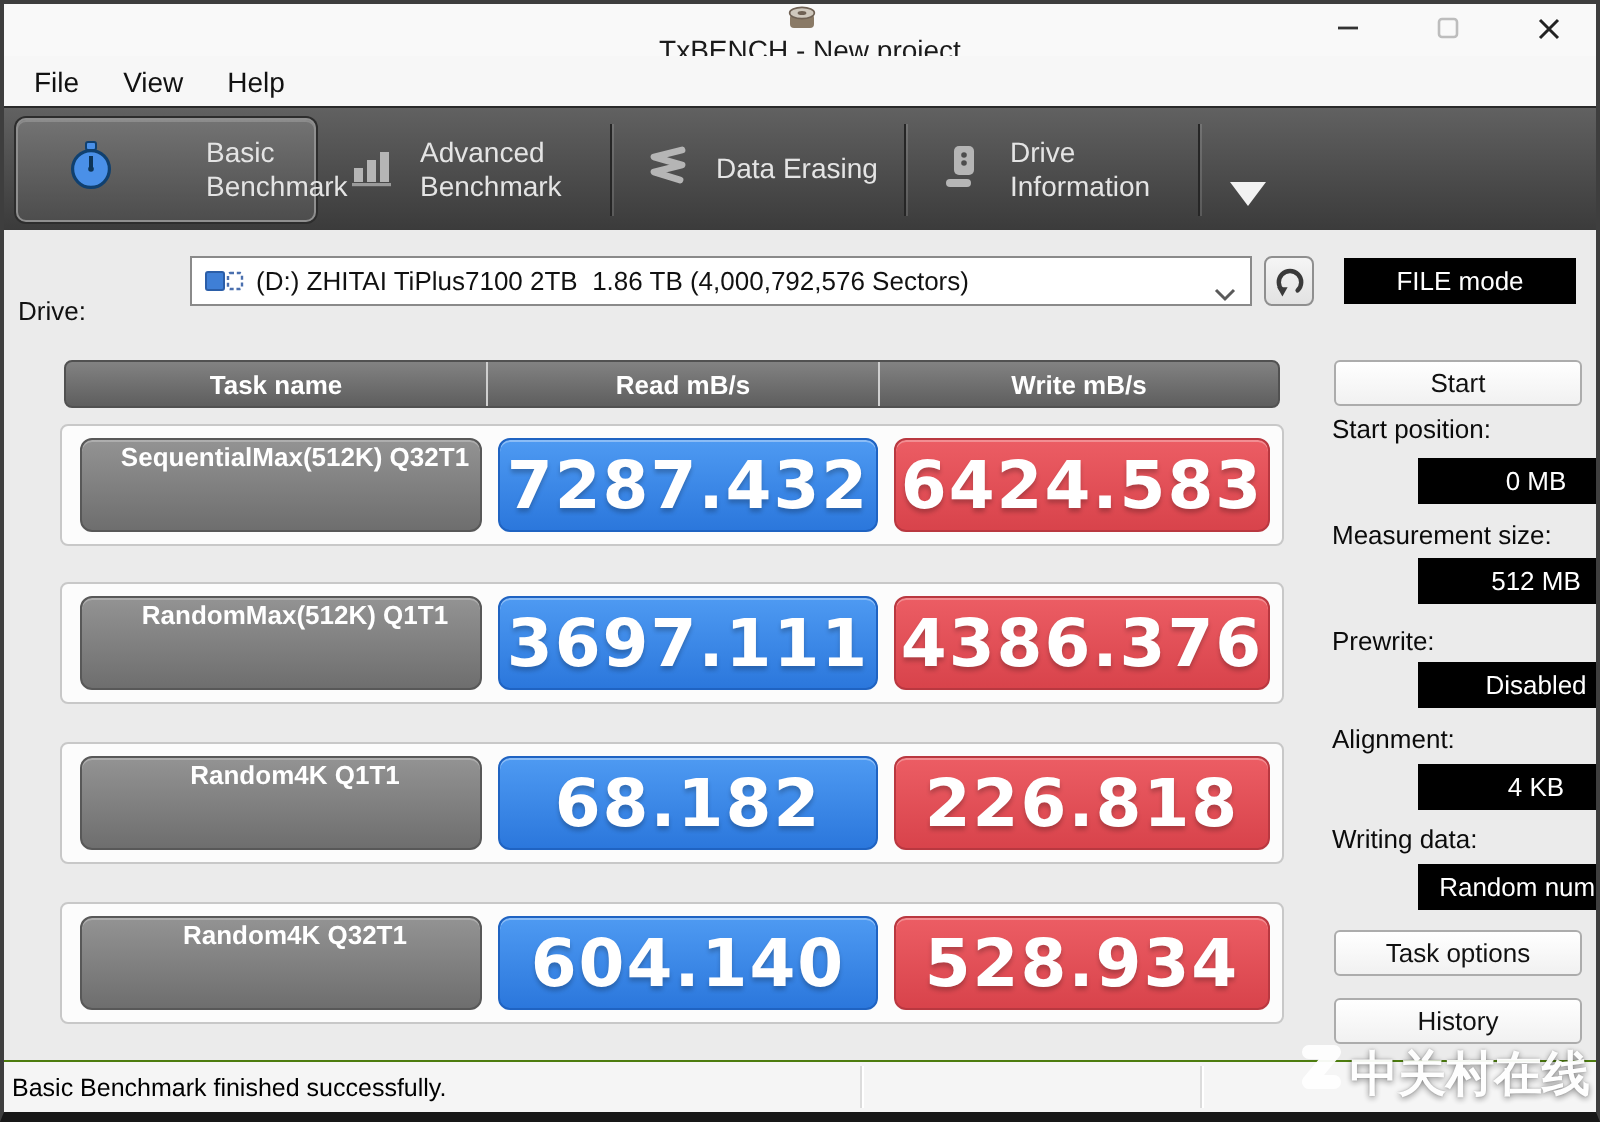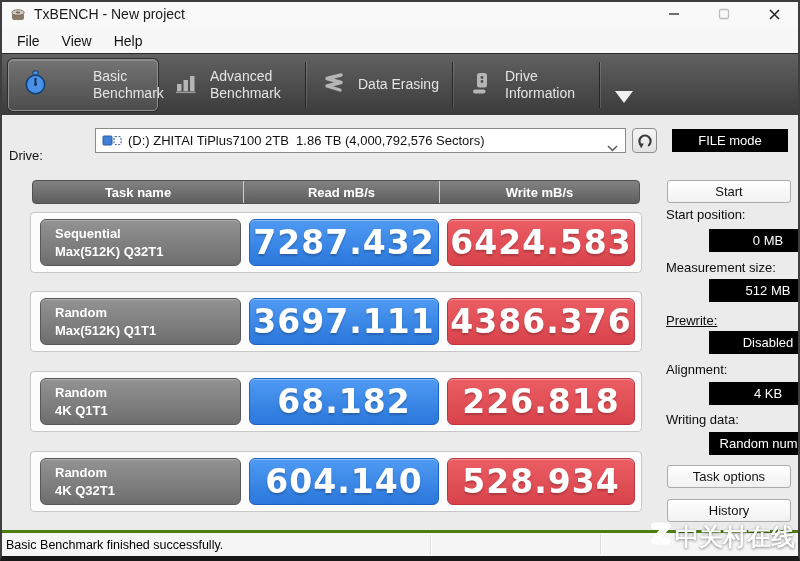--- a/index.html
+++ b/index.html
@@ -4,37 +4,37 @@
 <style>
   html,body{margin:0;padding:0;background:#9a9a9a;}
   *{box-sizing:border-box;}
   .window{
     position:relative;width:800px;height:561px;background:#ebebeb;
     overflow:hidden;font-family:"Liberation Sans",sans-serif;color:#111;
   }
   .frame{position:absolute;inset:0;border:2px solid #3e3e3e;border-bottom:5px solid #181818;pointer-events:none;z-index:50;}
 
   
-  .titlebar{position:absolute;top:0;left:0;right:0;height:28px;background:#f9f9f9;display:flex;align-items:center;padding-left:10px;}
+  .titlebar{position:absolute;top:0;left:0;right:0;height:28px;background:#f9f9f9;display:flex;align-items:center;padding-left:10px;flex-direction:column;}
   .app-icon{width:17px;height:17px;margin-right:7px;flex:0 0 auto;}
   .title-text{font-size:14px;color:#1a1a1a;}
   .win-controls{position:absolute;right:12px;top:0;height:28px;display:flex;align-items:center;gap:22px;}
   .win-btn{width:28px;height:22px;display:flex;align-items:center;justify-content:center;cursor:default;}
 
   
   .menubar{position:absolute;top:28px;left:0;right:0;height:25px;background:#f7f7f7;display:flex;align-items:center;padding-left:6px;}
   .menu-item{padding:2px 11px;font-size:14px;color:#111;}
 
   
   .tabbar{position:absolute;top:53px;left:0;right:0;height:62px;background:linear-gradient(180deg,#616161,#3b3b3b);border-top:1px solid #2a2a2a;display:flex;align-items:center;}
   .tab{display:flex;align-items:center;gap:11px;color:#e4e4e4;font-size:14px;line-height:1.18;}
   .tab .tab-lines div{white-space:nowrap;}
   .tab.active{margin-left:8px;width:150px;height:52px;border:1px solid #8f8f8f;border-radius:5px;
     background:linear-gradient(180deg,#737373,#4d4d4d);
-    box-shadow:inset 0 1px 0 rgba(255,255,255,.18),0 0 0 1px #2d2d2d;padding-left:13px;gap:44px;}
+    box-shadow:inset 0 1px 0 rgba(255,255,255,.18),0 0 0 1px #2d2d2d;padding-left:23px;gap:44px;}
   .tab.plain{height:100%;padding-left:15px;}
   .tab-adv{width:147px;} .tab-erase{width:146px;} .tab-info{width:146px;}
   .tab-sep{width:1px;height:46px;background:#262626;box-shadow:1px 0 0 rgba(255,255,255,.14);flex:0 0 auto;}
   .tab-arrow{margin-left:15px;margin-top:24px;width:0;height:0;border-left:9px solid transparent;border-right:9px solid transparent;border-top:12px solid #f2f2f2;}
 
   
   .drive-label{position:absolute;left:9px;top:132px;font-size:13px;margin-top:16px;}
   .drive-combo{position:absolute;left:95px;top:128px;width:531px;height:25px;background:#fff;border:1px solid #8a8a8a;display:flex;align-items:center;padding:0 24px 0 6px;}
   .drive-combo .drive-icon{width:20px;height:15px;margin-right:6px;flex:0 0 auto;}
   .drive-value{font-size:13px;white-space:pre;overflow:hidden;}
@@ -45,39 +45,39 @@
   .table-header{position:absolute;left:32px;top:180px;width:608px;height:24px;display:flex;align-items:stretch;
     background:linear-gradient(180deg,#828282,#5e5e5e);border:1px solid #515151;border-radius:4px;color:#fff;font-size:13px;font-weight:bold;}
   .th{display:flex;align-items:center;justify-content:center;}
   .th-task{width:210px;} .th-read{width:196px;border-left:1px solid #cfcfcf;} .th-write{flex:1;border-left:1px solid #cfcfcf;}
 
   .result-row{position:absolute;left:30px;width:612px;height:61px;background:#fcfcfc;border:1px solid #c8c8c8;border-radius:4px;}
   .row-1{top:212px;} .row-2{top:291px;} .row-3{top:371px;} .row-4{top:451px;}
   .task-box{position:absolute;left:9px;top:6px;width:201px;height:47px;border-radius:6px;
     background:linear-gradient(180deg,#939393,#6e6e6e);border:1px solid #585858;
     box-shadow:inset 0 1px 0 rgba(255,255,255,.25);color:#fff;font-size:13px;font-weight:600;
-    display:flex;flex-direction:column;justify-content:center;padding-left:14px;line-height:1.32;}
+    display:flex;flex-direction:row;justify-content:center;padding-left:14px;line-height:1.32;}
   .val-box{position:absolute;top:6px;height:47px;border-radius:6px;display:flex;align-items:center;justify-content:center;
     color:#fff;font-size:33px;font-weight:800;letter-spacing:1px;font-family:"DejaVu Sans",sans-serif;
     text-shadow:0 2px 2px rgba(0,0,0,.22);}
   .val-read{left:218px;width:190px;background:linear-gradient(180deg,#4e9af2,#2b77dc);border:1px solid #1f63c2;box-shadow:inset 0 1px 0 rgba(255,255,255,.35);}
   .val-write{left:416px;width:188px;background:linear-gradient(180deg,#ec5d64,#d8434b);border:1px solid #b93840;box-shadow:inset 0 1px 0 rgba(255,255,255,.3);}
 
   
   .file-mode{position:absolute;left:672px;top:129px;width:116px;height:23px;background:#000;color:#fff;font-size:13px;display:flex;align-items:center;justify-content:center;}
   .side-btn{position:absolute;left:667px;width:124px;height:23px;background:linear-gradient(180deg,#ffffff,#f1f1f1);
     border:1px solid #acacac;border-radius:3px;font-size:13px;color:#111;display:flex;align-items:center;justify-content:center;padding:0;}
   .btn-start{top:180px;} .btn-taskopt{top:465px;} .btn-history{top:499px;}
   .side-label{position:absolute;left:666px;font-size:13px;color:#0b0b0b;white-space:nowrap;}
-  .lbl-0{top:207px;} .lbl-1{top:260px;} .lbl-2{top:313px;text-decoration:underline;} .lbl-3{top:362px;} .lbl-4{top:412px;}
+  .lbl-0{top:207px;} .lbl-1{top:260px;} .lbl-2{top:313px;} .lbl-3{top:362px;} .lbl-4{top:412px;}
   .black-box{position:absolute;left:670px;width:118px;height:23px;background:#000;color:#fff;font-size:13px;display:flex;align-items:center;justify-content:center;margin-left:39px;}
   .box-0{top:229px;} .box-1{top:279px;} .box-2{top:331px;} .box-3{top:382px;} .box-4{top:432px;}
 
   
-  .statusbar{position:absolute;left:0;right:0;top:530px;height:26px;background:#f5f5f5;border-top:3px solid #4d7c0f;display:flex;align-items:center;padding-left:6px;font-size:12.5px;color:#000;}
+  .statusbar{position:absolute;left:0;right:0;top:530px;height:26px;background:#f5f5f5;border-top:1px solid #4d7c0f;display:flex;align-items:center;padding-left:6px;font-size:12.5px;color:#000;}
   .status-sep{position:absolute;top:2px;bottom:2px;width:1px;background:#dcdcdc;box-shadow:1px 0 0 #fff;}
   .sep-a{left:430px;} .sep-b{left:600px;}
 
   
   .watermark{position:absolute;right:5px;top:520px;z-index:60;display:flex;align-items:center;gap:1px;
     color:#fff;font-size:24px;font-weight:bold;font-family:"DejaVu Sans",sans-serif;
     text-shadow:0 1px 3px rgba(0,0,0,.45),0 0 1px rgba(0,0,0,.25);opacity:.95;}
 </style>
 </head>
 <body>

